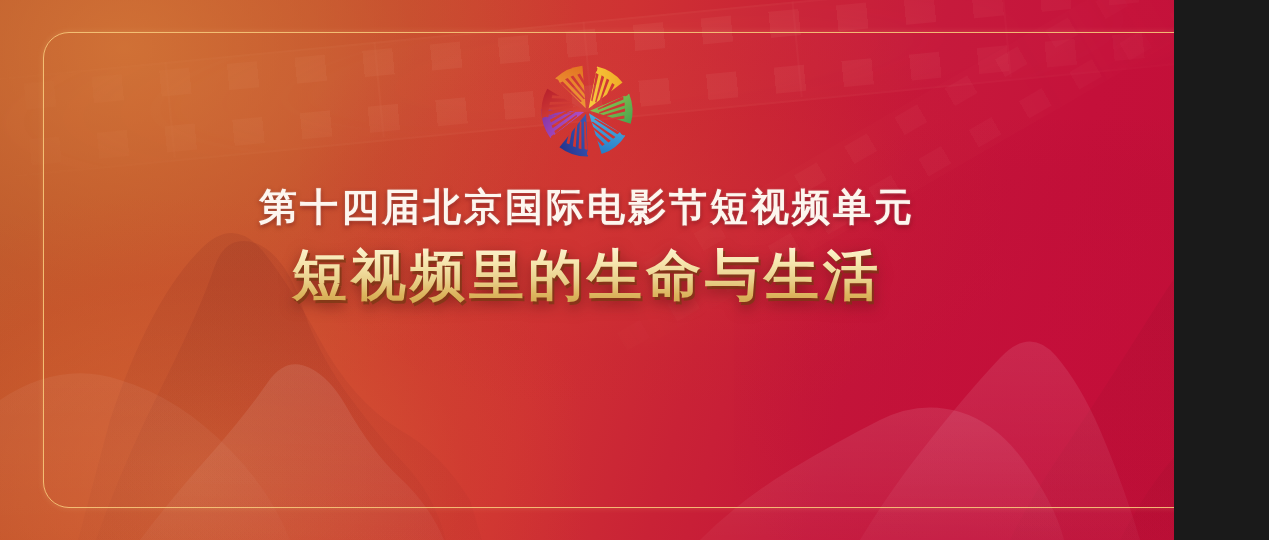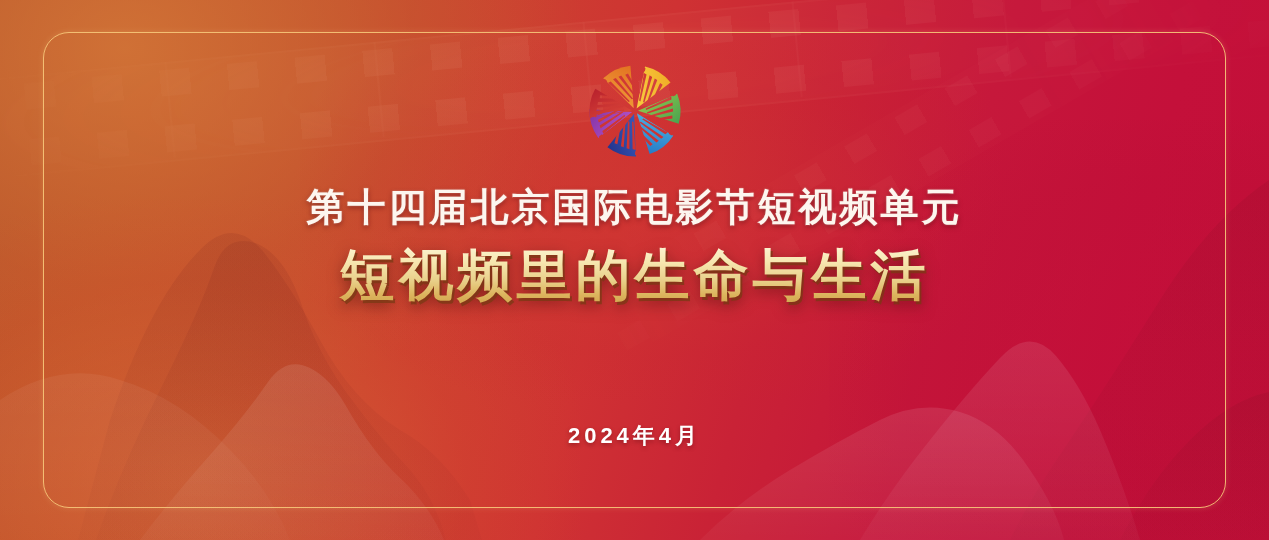--- a/index.html
+++ b/index.html
@@ -3,21 +3,21 @@
 <meta charset="utf-8">
 <title>Poster</title>
 <style>
   html, body {
     margin: 0;
     padding: 0;
     background: #1a1a1a;
   }
   #poster {
     position: relative;
-    width: 1269px;
+    width: 1174px;
     height: 540px;
     overflow: hidden;
     font-family: "Liberation Sans", "DejaVu Sans", sans-serif;
     
     background:
       linear-gradient(105deg,
         #b8572a 0%,
         #bf5429 12%,
         #c44d2c 24%,
         #cc4030 36%,
@@ -350,16 +350,15 @@
       </g>
     </g>
   </svg>
 
   <div class="text-block">
     <div class="line1">第十四届北京国际电影节短视频单元</div>
     <div class="line2">短视频里的生命与生活</div>
   </div>
 
   <div class="footer">
-    <div class="date">2024年4月</div>
   </div>
 
 </div>
 
 </body></html>

